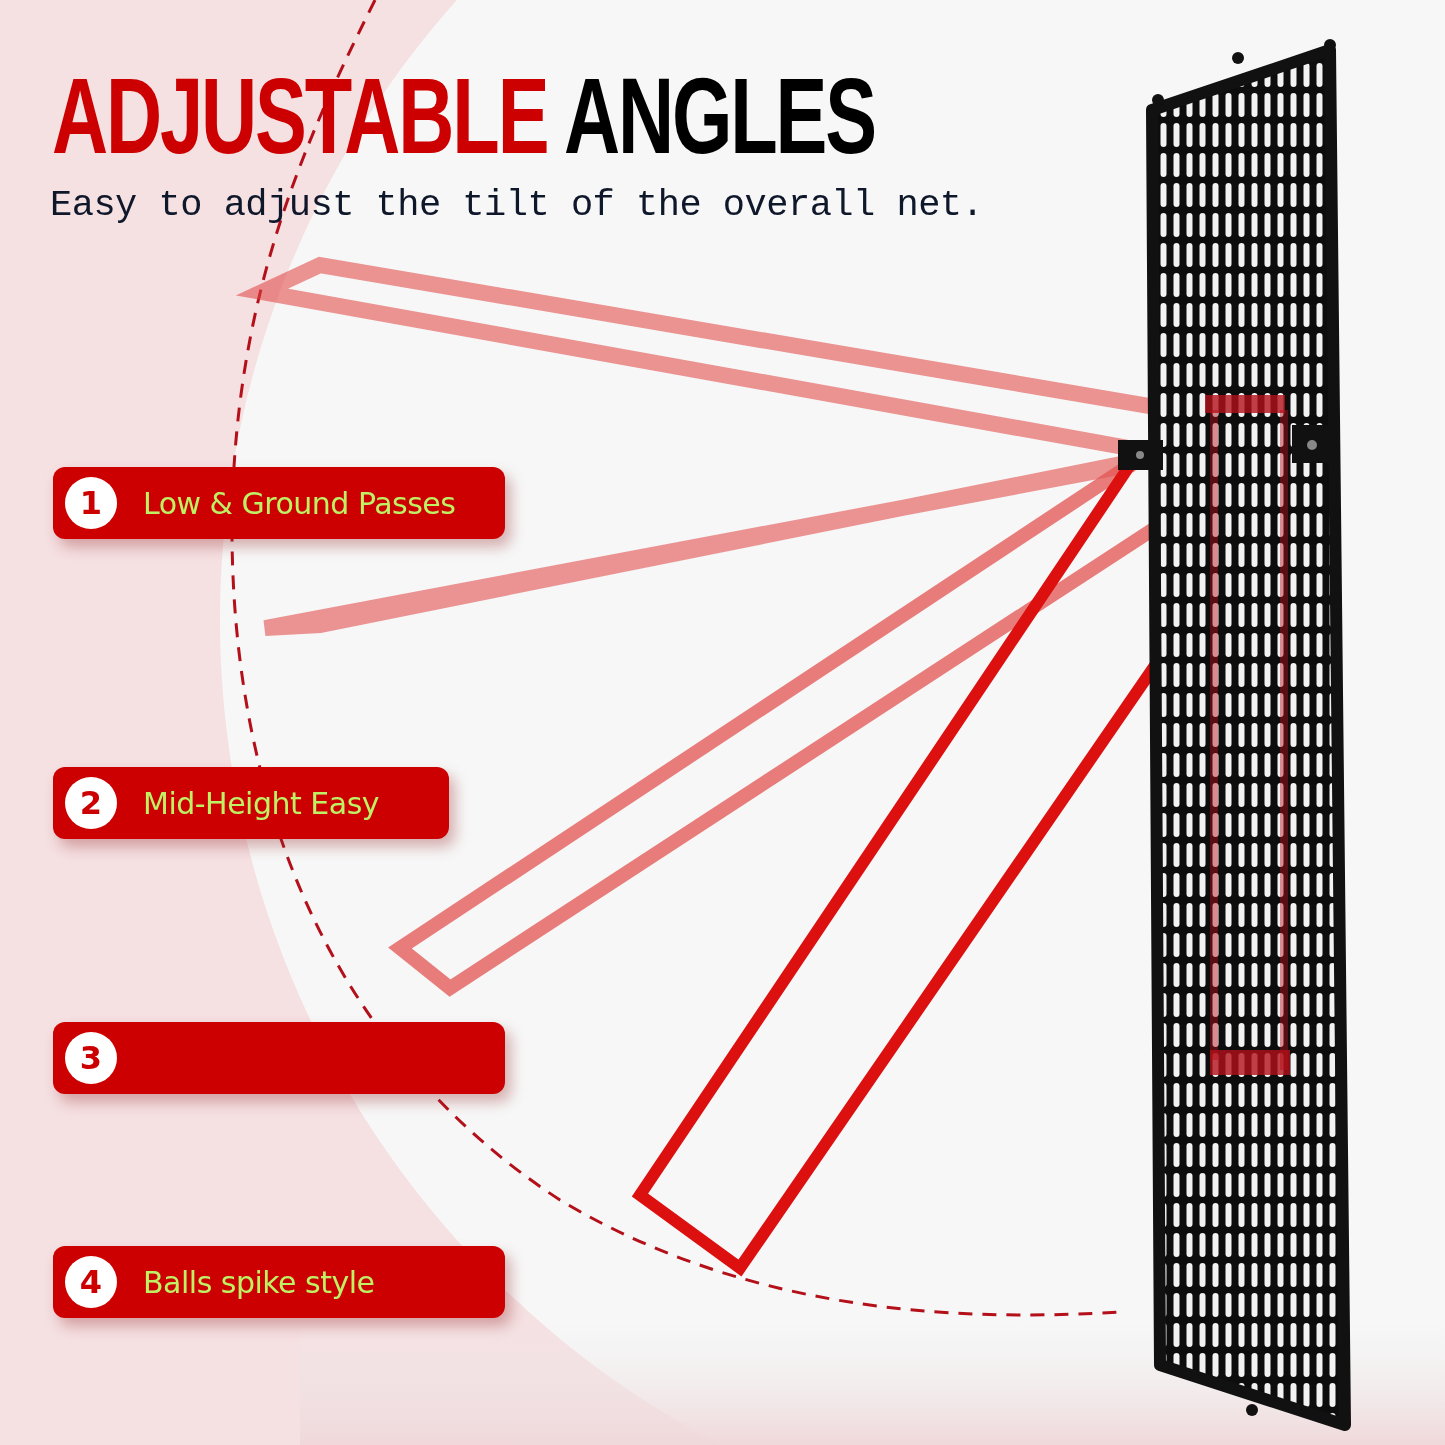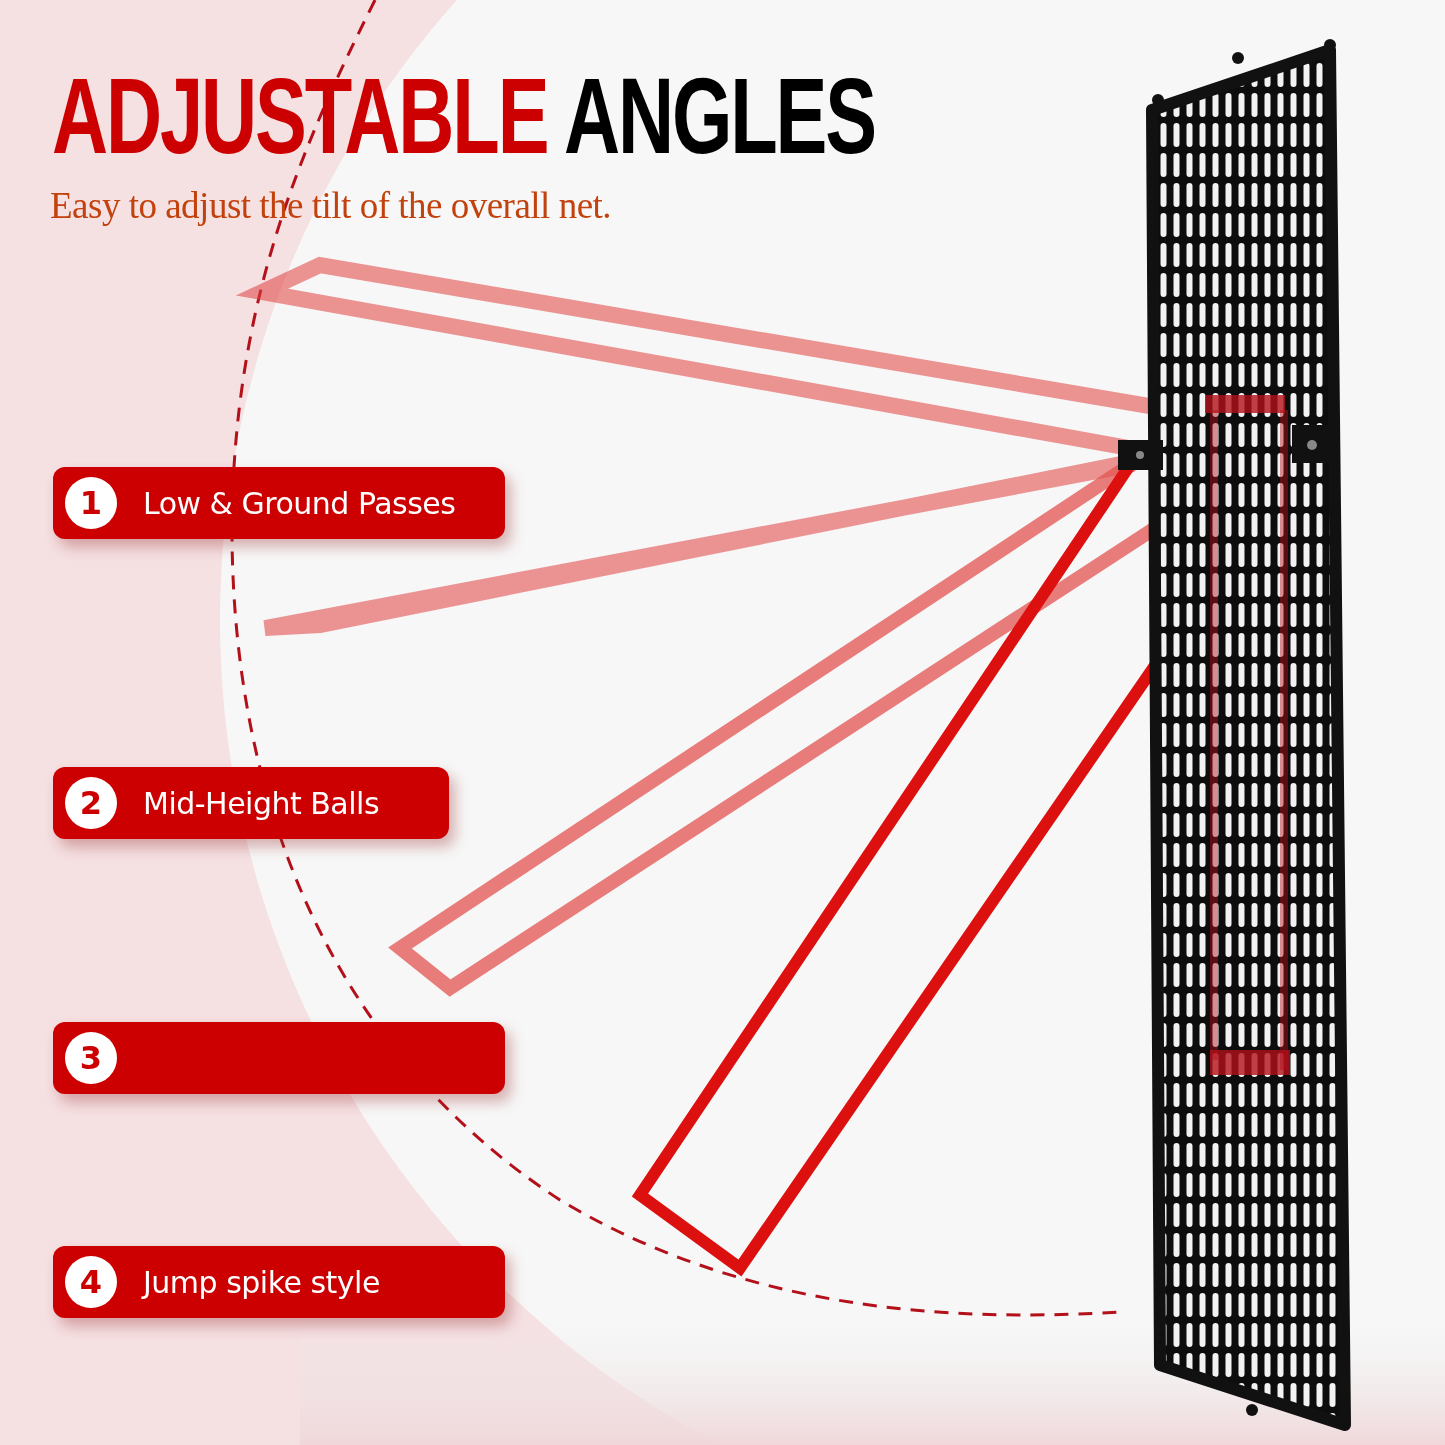--- a/index.html
+++ b/index.html
@@ -1,24 +1,24 @@
 <!DOCTYPE html>
 <html><head>
 <meta charset="utf-8">
 <style>
   html, body { margin: 0; padding: 0; }
   body { width: 1445px; height: 1445px; overflow: hidden; position: relative; background: #f5e0e2; font-family: "Liberation Sans", sans-serif; }
   .bg-layer { position: absolute; inset: 0; }
   .headline { position: absolute; left: 52px; top: 62px; margin: 0; font-family: "Liberation Sans", sans-serif; font-weight: 700; font-size: 108px; letter-spacing: -3px; line-height: 1; transform: scaleX(0.72); transform-origin: left top; white-space: nowrap; }
   .headline .red { color: #cc0000; }
   .headline .black { color: #000; }
-  .subtitle { position: absolute; left: 50px; top: 184px; font-family: Liberation Serif, serif; font-size: 37px; color: #c2410c; letter-spacing: -0.5px; white-space: nowrap; }
+  .subtitle { position: absolute; left: 50px; top: 184px; font-family: Liberation Mono, monospace; font-size: 37px; color: #0f172a; letter-spacing: -0.5px; white-space: nowrap; }
   .pill { position: absolute; left: 53px; height: 72px; background: #cc0000; border-radius: 12px; box-shadow: 6px 8px 14px rgba(150,40,40,0.35); display: flex; align-items: center; }
   .pill .num { width: 52px; height: 52px; border-radius: 50%; background: #fff; margin-left: 12px; display: flex; align-items: center; justify-content: center; color: #cc0000; font-weight: 700; font-size: 32px; font-family: "DejaVu Sans", sans-serif; }
-  .pill .label { color: #ffffff; margin-left: 26px; font-family: "DejaVu Sans", sans-serif; font-size: 30px; white-space: nowrap; letter-spacing: -0.5px; }
+  .pill .label { color: #bef264; margin-left: 26px; font-family: "DejaVu Sans", sans-serif; font-size: 30px; white-space: nowrap; letter-spacing: -0.5px; }
 </style>
 </head>
 <body>
 
 <svg class="bg-layer" width="1445" height="1445" viewBox="0 0 1445 1445">
   <defs>
     <pattern id="mesh" x="0" y="0" width="13" height="30" patternUnits="userSpaceOnUse">
       <rect width="13" height="30" fill="#0d0d0d"></rect>
       <rect x="3.5" y="3" width="6" height="24" rx="3" fill="#f2f2f2"></rect>
     </pattern>
@@ -72,23 +72,23 @@
 
 <div class="subtitle">Easy to adjust the tilt of the overall net.</div>
 
 <div class="pill" style="top:467px;width:452px;">
   <div class="num">1</div>
   <div class="label">Low &amp; Ground Passes</div>
 </div>
 
 <div class="pill" style="top:767px;width:396px;">
   <div class="num">2</div>
-  <div class="label">Mid-Height Balls</div>
+  <div class="label">Mid-Height Easy</div>
 </div>
 
 <div class="pill" style="top:1022px;width:452px;">
   <div class="num">3</div>
 </div>
 
 <div class="pill" style="top:1246px;width:452px;">
   <div class="num">4</div>
-  <div class="label">Jump spike style</div>
+  <div class="label">Balls spike style</div>
 </div>
 
 </body></html>

